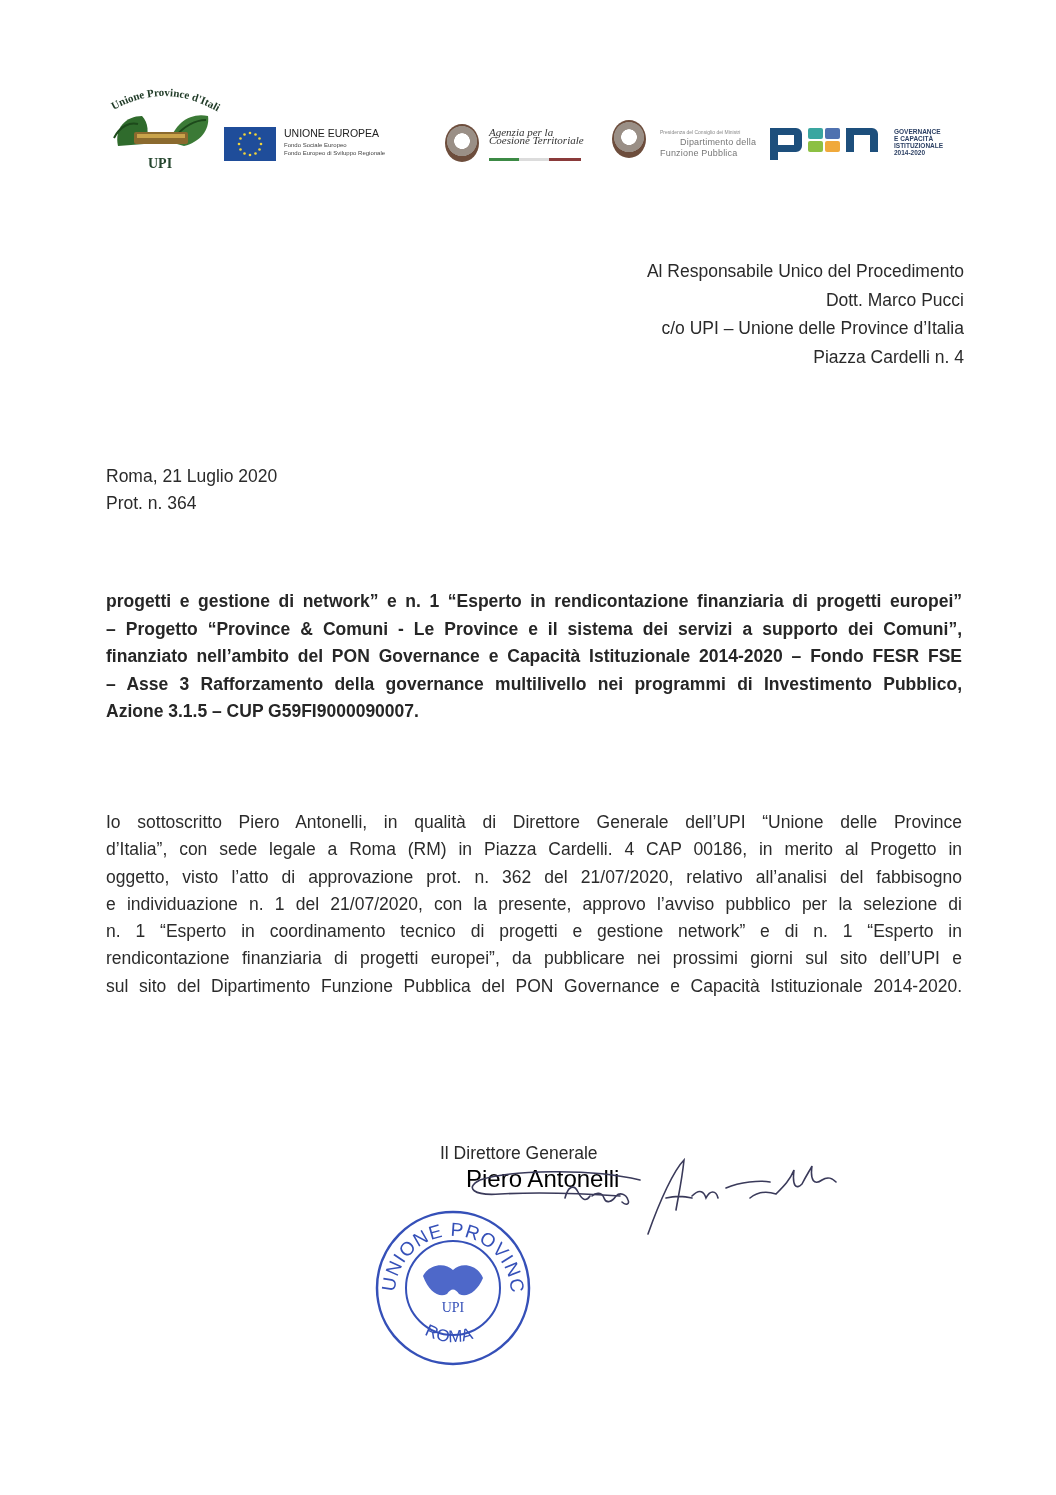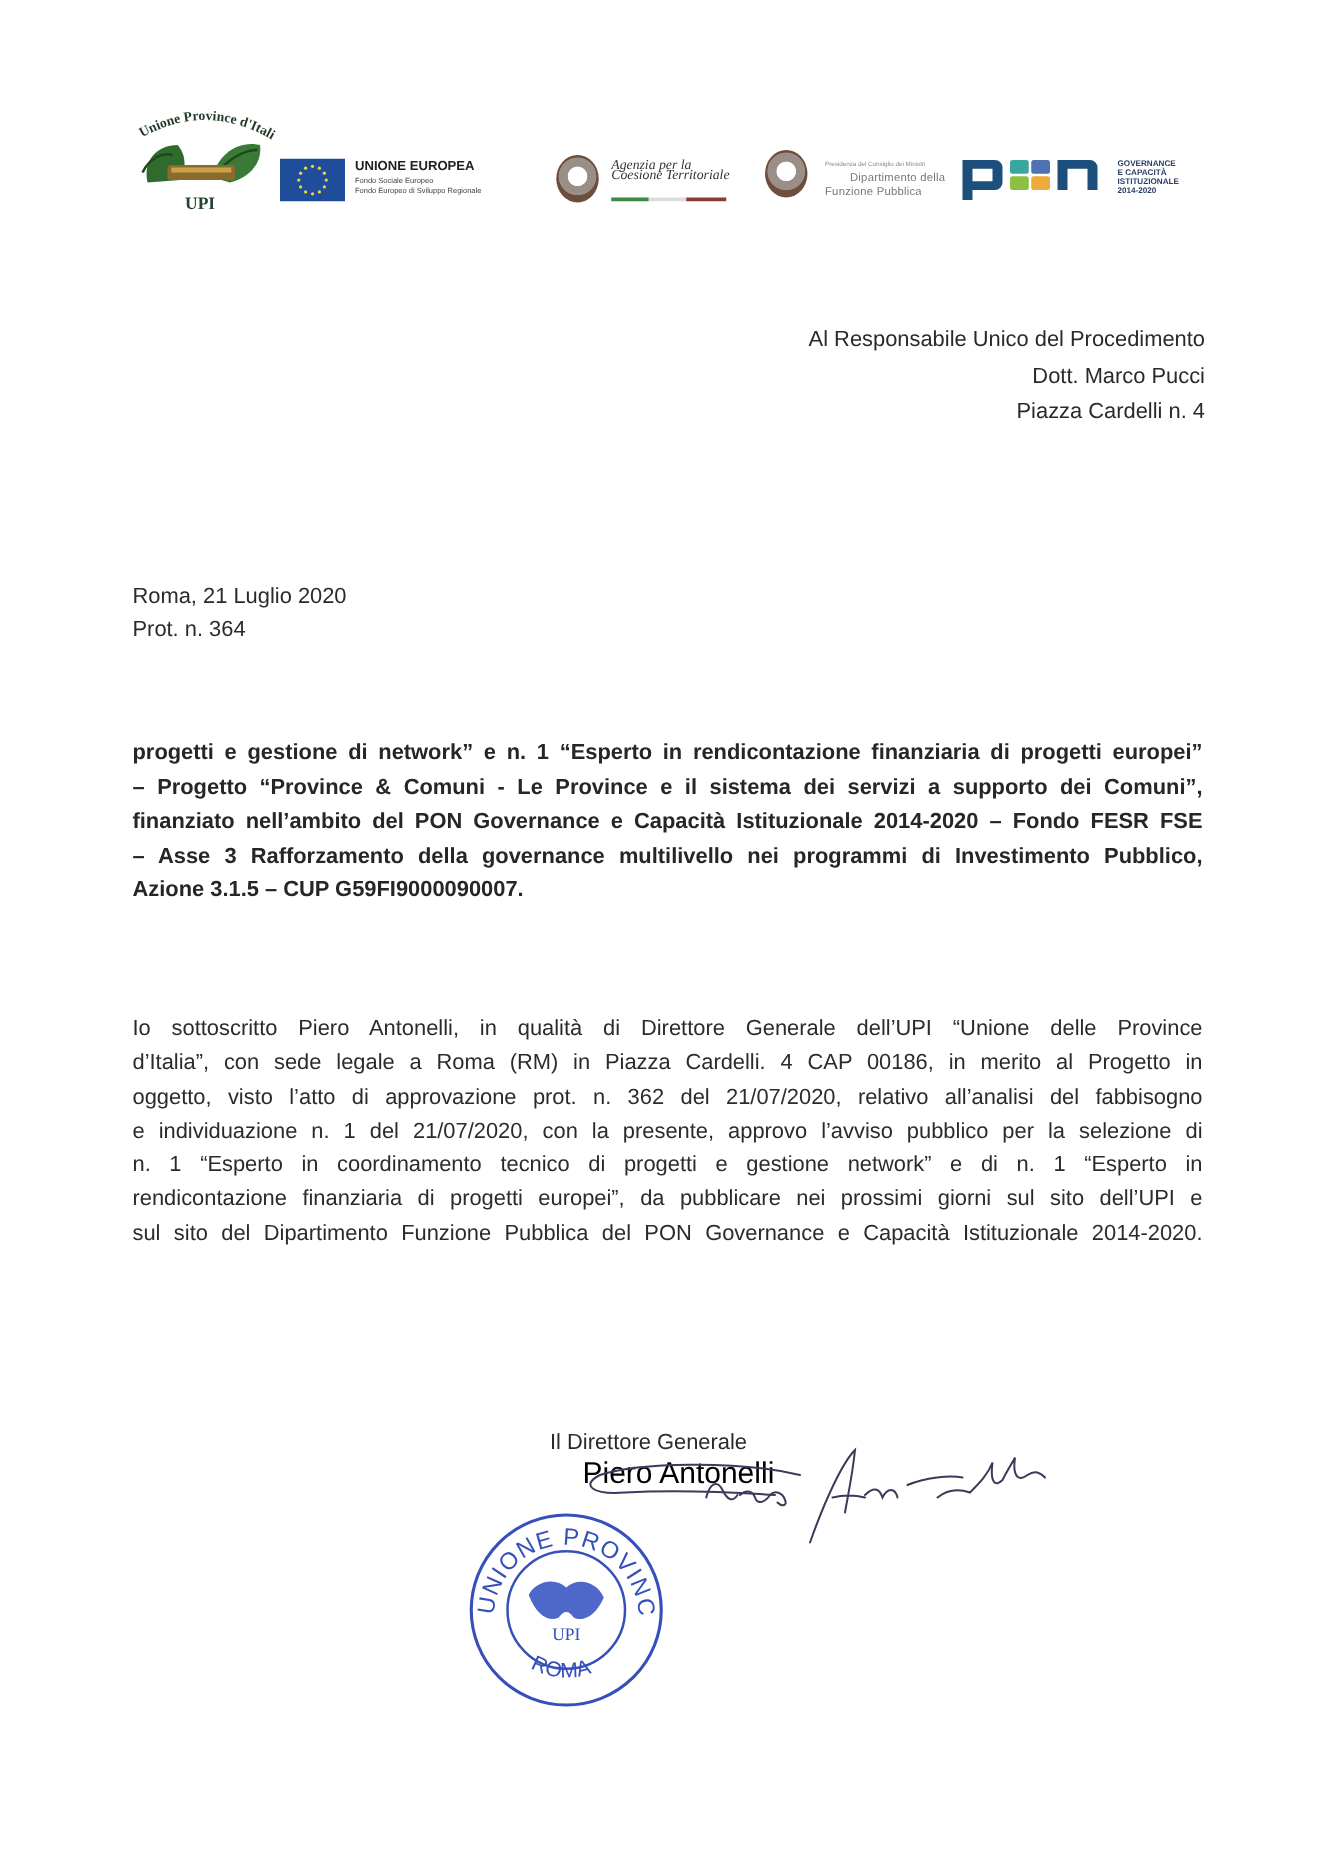--- a/index.html
+++ b/index.html
@@ -9,21 +9,21 @@
       color: #2b2b2b;
     }
     .abs { position: absolute; }
 
     
     .upi-logo { left: 104px; top: 86px; width: 118px; height: 92px; }
     .upi-text { left: 44px; top: 70px; font-family: "Liberation Serif", serif; font-weight: bold; font-size: 14px; color: #24452d; }
 
     .eu-logo { left: 224px; top: 127px; width: 200px; height: 36px; }
     .eu-flag { position: absolute; left: 0; top: 0; width: 52px; height: 34px; background: #1f4d9a; }
-    .eu-title { position: absolute; left: 60px; top: 0px; font-size: 10.5px; font-weight: bold; color: #222; white-space: nowrap; }
+    .eu-title { position: absolute; left: 60px; top: 0px; font-size: 10.5px; font-weight: normal; color: #222; white-space: nowrap; }
     .eu-sub { position: absolute; left: 60px; font-size: 6px; color: #444; white-space: nowrap; }
 
     .act-logo { left: 445px; top: 122px; width: 140px; height: 45px; }
     .emblem { position: absolute; width: 34px; height: 38px; border-radius: 50%; background: radial-gradient(circle at 50% 45%, #ffffff 0 28%, #9a8f86 30% 55%, #6d4d3c 57% 100%); }
     .act-line { position: absolute; font-family: "Liberation Serif", serif; font-style: italic; font-size: 11px; color: #333; white-space: nowrap; }
     .flag-bar { position: absolute; height: 3px; }
 
     .dfp-logo { left: 610px; top: 120px; width: 150px; height: 45px; }
     .dfp-small { position: absolute; left: 50px; top: 9px; font-size: 5px; color: #888; white-space: nowrap; }
     .dfp-line { position: absolute; left: 50px; font-size: 9px; color: #777; white-space: nowrap; letter-spacing: 0.2px; }
@@ -134,20 +134,21 @@
     <div>GOVERNANCE</div>
     <div>E CAPACITÀ</div>
     <div>ISTITUZIONALE</div>
     <div>2014-2020</div>
   </div>
 </div>
 
 <div class="abs recipient">
   <div>Al Responsabile Unico del Procedimento</div>
   <div>Dott. Marco Pucci</div>
+  <div>c/o UPI – Unione delle Province d’Italia</div>
   <div>Piazza Cardelli n. 4</div>
 </div>
 
 <div class="abs date-block">
   <div>Roma, 21 Luglio 2020</div>
   <div>Prot. n. 364</div>
 </div>
 
 <div class="abs oggetto">
   <span class="line">progetti e gestione di network” e n. 1 “Esperto in rendicontazione finanziaria di progetti europei”</span>

